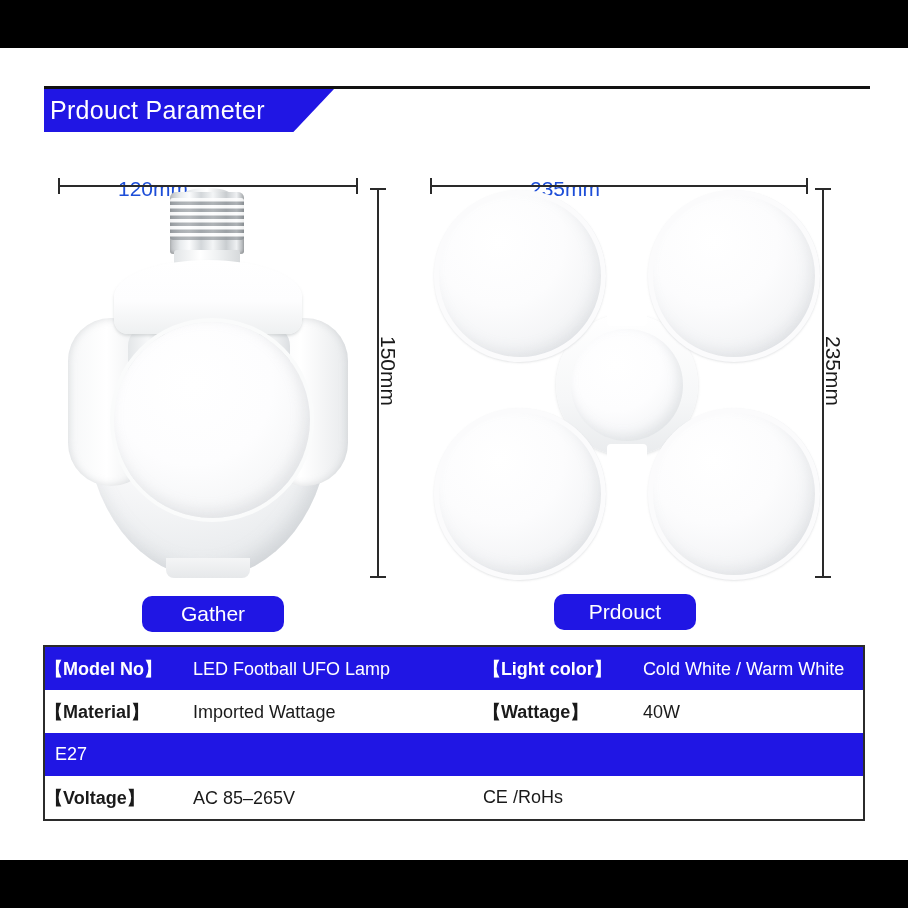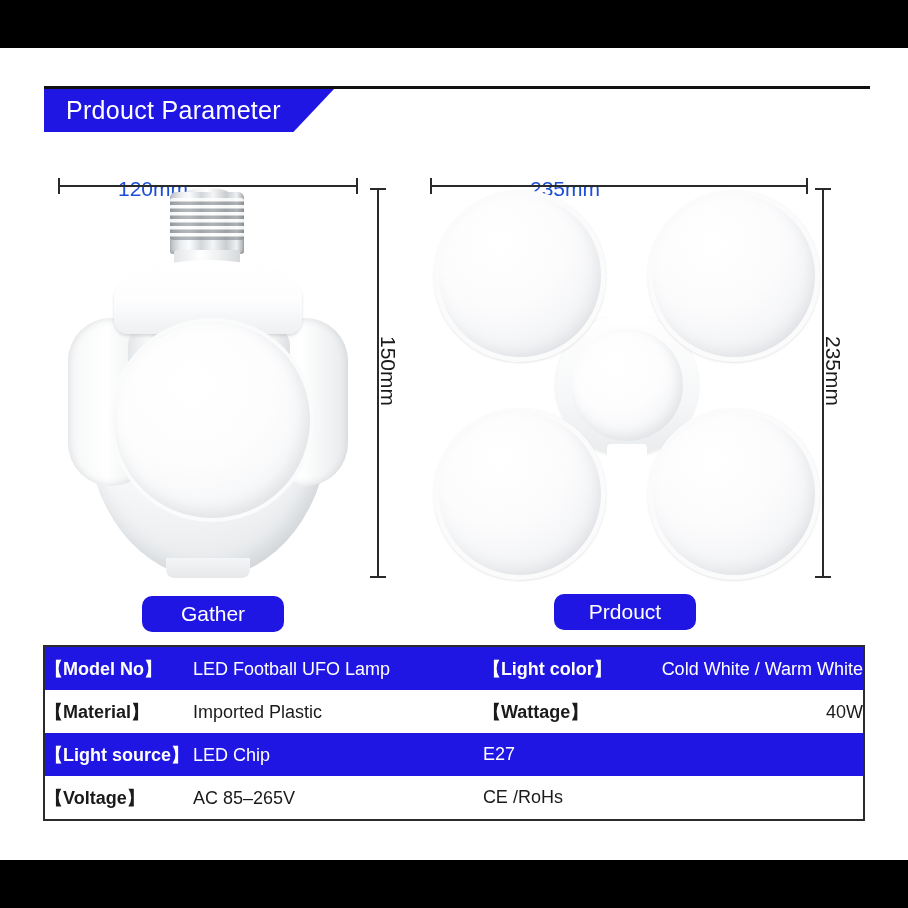--- a/index.html
+++ b/index.html
@@ -52,21 +52,21 @@
     width: 290px;
     background: #2016e4;
     clip-path: polygon(0 0, 100% 0, 86% 100%, 0 100%);
     display: flex;
     align-items: center;
   }
   .header-tab span {
     color: #ffffff;
     font-size: 25px;
     letter-spacing: 0.3px;
-    padding-left: 22px;
+    padding-left: 6px;
     white-space: nowrap;
   }
 
   
   .product-area {
     position: absolute;
     left: 0; top: 140px;
     width: 908px; height: 500px;
   }
 
@@ -294,21 +294,21 @@
     height: 43px;
     box-sizing: border-box;
   }
   .spec-row.odd  { background: #2016e4; color: #ffffff; }
   .spec-row.even { background: #ffffff; color: #1a1a1a; }
   .spec-cellgroup {
     display: flex;
     align-items: baseline;
   }
   .spec-cellgroup.left  { width: 430px; box-sizing: border-box; }
-  .spec-cellgroup.right { width: 392px; padding-left: 10px; box-sizing: border-box; justify-content: space-between; }
+  .spec-cellgroup.right { width: 392px; padding-left: 10px; box-sizing: border-box; }
   .spec-key {
     font-size: 18px;
     font-weight: bold;
     white-space: nowrap;
   }
   .spec-key.k-w { width: 160px; }
   .spec-key.k-n { width: 148px; }
   .spec-val {
     font-size: 18px;
     white-space: nowrap;
@@ -393,33 +393,29 @@
       </div>
       <div class="spec-cellgroup right">
         <span class="spec-key k-w">【Light color】</span>
         <span class="spec-val">Cold White  / Warm White</span>
       </div>
     </div>
 
     <div class="spec-row even">
       <div class="spec-cellgroup left">
         <span class="spec-key k-n">【Material】</span>
-        <span class="spec-val">Imported Plastic</span>
+        <span class="spec-val">Imported Wattage</span>
       </div>
       <div class="spec-cellgroup right">
         <span class="spec-key k-w">【Wattage】</span>
         <span class="spec-val">40W</span>
       </div>
     </div>
 
     <div class="spec-row odd">
-      <div class="spec-cellgroup left">
-        <span class="spec-key k-n">【Light source】</span>
-        <span class="spec-val">LED Chip</span>
-      </div>
       <div class="spec-cellgroup right">
         <span class="spec-val">E27</span>
       </div>
     </div>
 
     <div class="spec-row even">
       <div class="spec-cellgroup left">
         <span class="spec-key k-n">【Voltage】</span>
         <span class="spec-val">AC 85–265V</span>
       </div>

